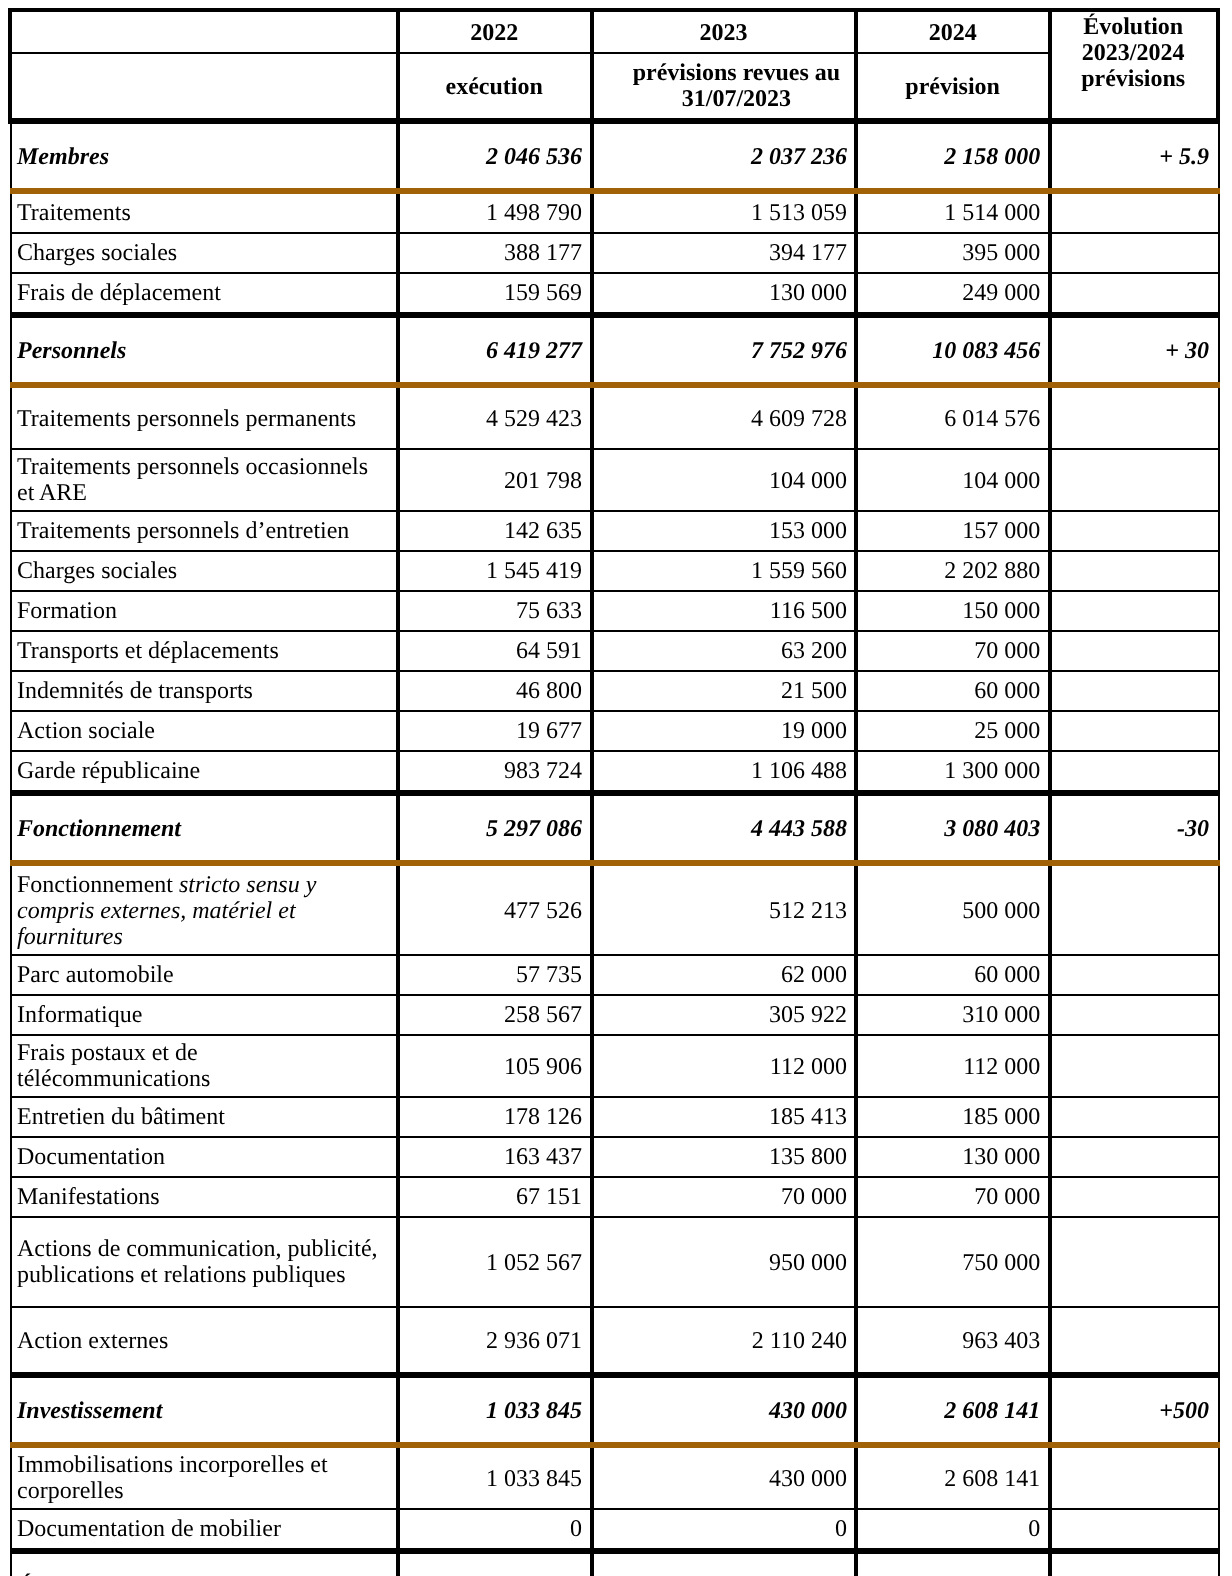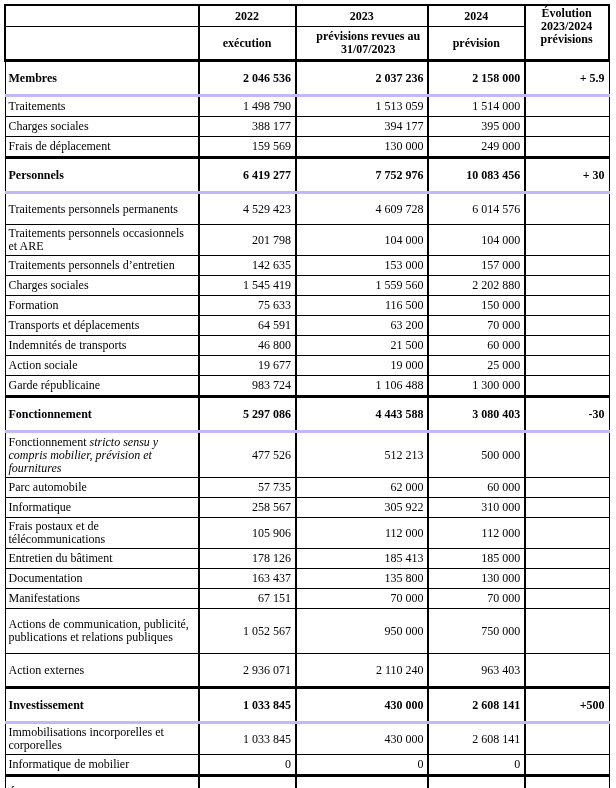--- a/index.html
+++ b/index.html
@@ -19,21 +19,21 @@
   col.c-label { width: 195px; }
   col.c-2022 { width: 97px; }
   col.c-2023 { width: 133px; }
   col.c-2024 { width: 97px; }
   col.c-evo { width: 84px; }
   th { font-weight: bold; text-align: center; }
   .hdr-year th { height: 18px; padding-top: 1px; padding-bottom: 1px; }
   .hdr-sub th { height: 30px; vertical-align: top; padding-top: 3px; }
   td.num { text-align: right; }
   tr.bold td { font-weight: bold; }
-  tr.section td { height: 30px; border-top: 3px solid #000; border-bottom: 3px solid #c4b5fd; }
+  tr.section td { height: 30px; border-top: 3px solid #000; border-bottom: 3px solid #a16207; font-style: italic; }
   tr.section td.label-cell { font-weight: bold; }
   tr.row td { height: 17px; }
   tr.row.two td { height: 28px; }
   tr.row.three td { height: 42px; }
   tr.row.tall td { height: 30px; }
   td.first { border-left: 2px solid #000; }
   td.last { border-right: 2px solid #000; }
   .ital { font-style: italic; }
 </style>
 </head>
@@ -162,21 +162,21 @@
         <td class="num last" style="border-left: 2px solid rgb(0, 0, 0);"></td>
       </tr>
       <tr class="section bold">
         <td class="first label-cell"><span>Fonctionnement</span></td>
         <td class="num" style="border-left: 2px solid rgb(0, 0, 0); margin-top: 16px;">5 297 086</td>
         <td class="num" style="border-left: 2px solid rgb(0, 0, 0);">4 443 588</td>
         <td class="num" style="border-left: 2px solid rgb(0, 0, 0);">3 080 403</td>
         <td class="num last" style="border-left: 2px solid rgb(0, 0, 0);">-30</td>
       </tr>
       <tr class="row three">
-        <td class="first label-cell"><span>Fonctionnement </span><span class="ital">stricto sensu y compris mobilier, prévision et fournitures</span></td>
+        <td class="first label-cell"><span>Fonctionnement </span><span class="ital">stricto sensu y compris externes, matériel et fournitures</span></td>
         <td class="num" style="border-left: 2px solid rgb(0, 0, 0);">477 526</td>
         <td class="num" style="border-left: 2px solid rgb(0, 0, 0);">512 213</td>
         <td class="num" style="border-left: 2px solid rgb(0, 0, 0);">500 000</td>
         <td class="num last" style="border-left: 2px solid rgb(0, 0, 0);"></td>
       </tr>
       <tr class="row">
         <td class="first label-cell"><span>Parc automobile</span></td>
         <td class="num" style="border-left: 2px solid rgb(0, 0, 0);">57 735</td>
         <td class="num" style="border-left: 2px solid rgb(0, 0, 0);">62 000</td>
         <td class="num" style="border-left: 2px solid rgb(0, 0, 0);">60 000</td>
@@ -239,21 +239,21 @@
         <td class="num last" style="border-left: 2px solid rgb(0, 0, 0);">+500</td>
       </tr>
       <tr class="row two">
         <td class="first label-cell"><span>Immobilisations incorporelles et corporelles</span></td>
         <td class="num" style="border-left: 2px solid rgb(0, 0, 0);">1 033 845</td>
         <td class="num" style="border-left: 2px solid rgb(0, 0, 0);">430 000</td>
         <td class="num" style="border-left: 2px solid rgb(0, 0, 0);">2 608 141</td>
         <td class="num last" style="border-left: 2px solid rgb(0, 0, 0);"></td>
       </tr>
       <tr class="row">
-        <td class="first label-cell"><span>Informatique de mobilier</span></td>
+        <td class="first label-cell"><span>Documentation de mobilier</span></td>
         <td class="num" style="border-left: 2px solid rgb(0, 0, 0);">0</td>
         <td class="num" style="border-left: 2px solid rgb(0, 0, 0);">0</td>
         <td class="num" style="border-left: 2px solid rgb(0, 0, 0);">0</td>
         <td class="num last" style="border-left: 2px solid rgb(0, 0, 0);"></td>
       </tr>
       <tr class="section bold">
         <td class="first label-cell"><span>Élections</span></td>
         <td class="num" style="border-left: 2px solid rgb(0, 0, 0);">2 258 303</td>
         <td class="num" style="border-left: 2px solid rgb(0, 0, 0);">21200-</td>
         <td class="num" style="border-left: 2px solid rgb(0, 0, 0);">-</td>

